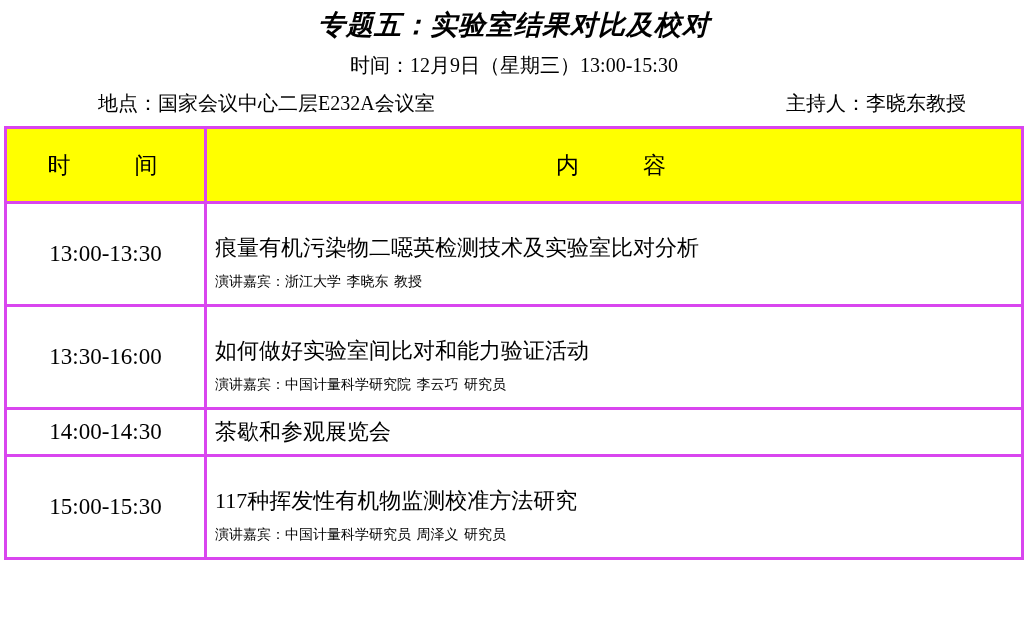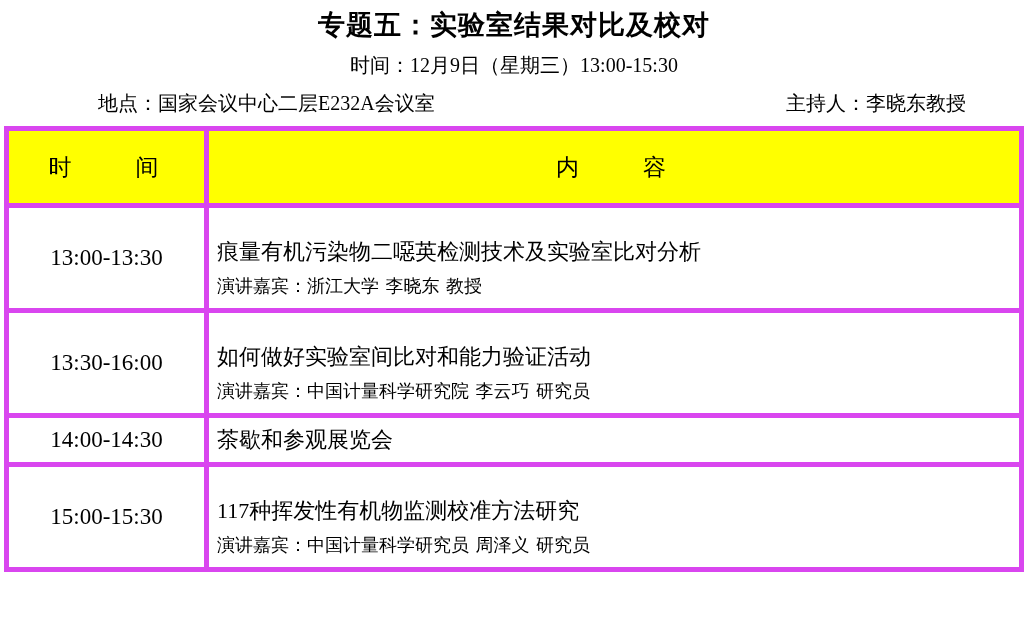--- a/index.html
+++ b/index.html
@@ -20,20 +20,21 @@
     height: 639px;
     box-sizing: border-box;
   }
   .doc-title {
     text-align: center;
     font-size: 27px;
     font-weight: bold;
     letter-spacing: 1px;
     margin-top: 8px;
     line-height: 34px;
+    font-style: italic;
   }
   .doc-time {
     text-align: center;
     font-size: 20px;
     margin-top: 10px;
     line-height: 26px;
   }
   .meta-row {
     display: flex;
     justify-content: space-between;
@@ -47,21 +48,21 @@
     white-space: nowrap;
     margin-left: 36px;
   }
   table.agenda {
     border-collapse: collapse;
     width: 1020px;
     margin: 10px auto 0 auto;
     table-layout: fixed;
   }
   table.agenda td, table.agenda th {
-    border: 5px solid #d946ef;
+    border: 3px solid #d946ef;
     vertical-align: middle;
     padding: 8px;
   }
   .head-cell {
     background: #ffff00;
     text-align: center;
     font-size: 23px;
     font-weight: normal;
     height: 56px;
     letter-spacing: 6px;
@@ -78,21 +79,21 @@
   }
   .content-cell {
     padding: 10px 0 10px 14px;
   }
   .topic {
     font-size: 22px;
     line-height: 32px;
     margin: 20px 0 4px 0;
   }
   .speaker {
-    font-size: 18px;
+    font-size: 14px;
     line-height: 28px;
     margin: 0;
   }
   .speaker .name {
     padding: 0 2px;
   }
   .row-short .content-cell {
     padding-top: 6px;
     padding-bottom: 6px;
   }

